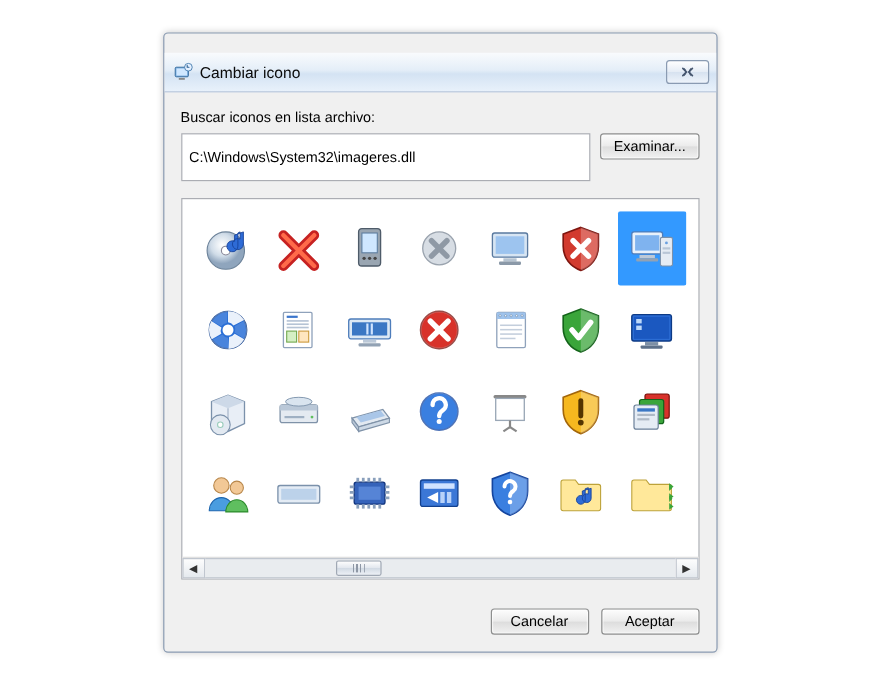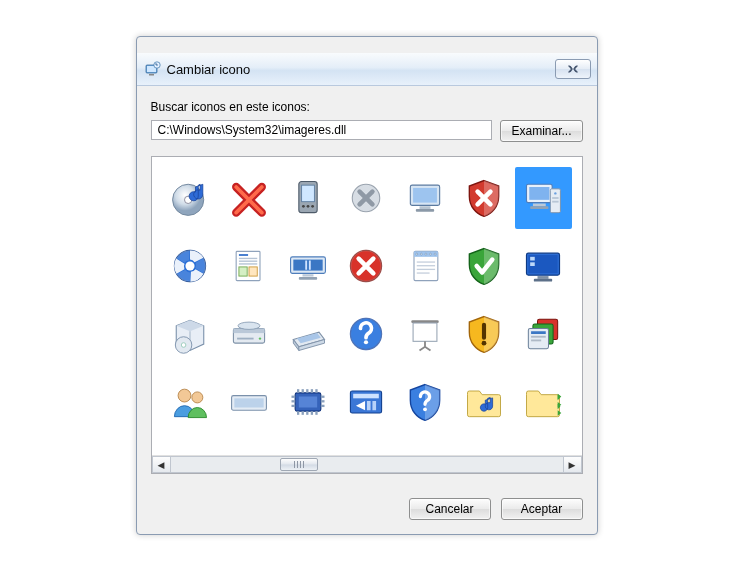--- a/index.html
+++ b/index.html
@@ -65,21 +65,21 @@
     color: #000;
     margin-bottom: 6px;
   }
   .row-path {
     display: flex;
     gap: 8px;
     margin-bottom: 14px;
   }
   .path-input {
     flex: 1 1 auto;
-    height: 20px;
+    height: 40px;
     border: 1px solid #abadb3;
     background: #fff;
     padding: 2px 6px;
     font-size: 12px;
     font-family: inherit;
     box-sizing: border-box;
   }
   .btn {
     height: 22px;
     min-width: 82px;
@@ -185,21 +185,21 @@
     <div class="close-btn">
       <svg viewBox="0 0 14 10" width="14" height="10">
         <path d="M3 2 L6 5 L3 8 M11 2 L8 5 L11 8" stroke="#46566f" stroke-width="1.4" fill="none" stroke-linecap="round"></path>
         <path d="M4 2 L10 8 M10 2 L4 8" stroke="#46566f" stroke-width="1.3" fill="none" stroke-linecap="round" opacity="0"></path>
         <path d="M4 2.2 Q7 5 4 7.8 M10 2.2 Q7 5 10 7.8" stroke="#46566f" stroke-width="1.2" fill="none"></path>
       </svg>
     </div>
   </div>
 
   <div class="body">
-    <div class="label">Buscar iconos en este iconos:</div>
+    <div class="label">Buscar iconos en lista archivo:</div>
     <div class="row-path">
       <input class="path-input" type="text" value="C:\Windows\System32\imageres.dll" style="">
       <button class="btn">Examinar...</button>
     </div>
 
 
     <div class="icon-panel">
       <div class="icon-grid" id="icon-grid">
           <div class="icon-cell">
             <svg viewBox="0 0 48 48">

